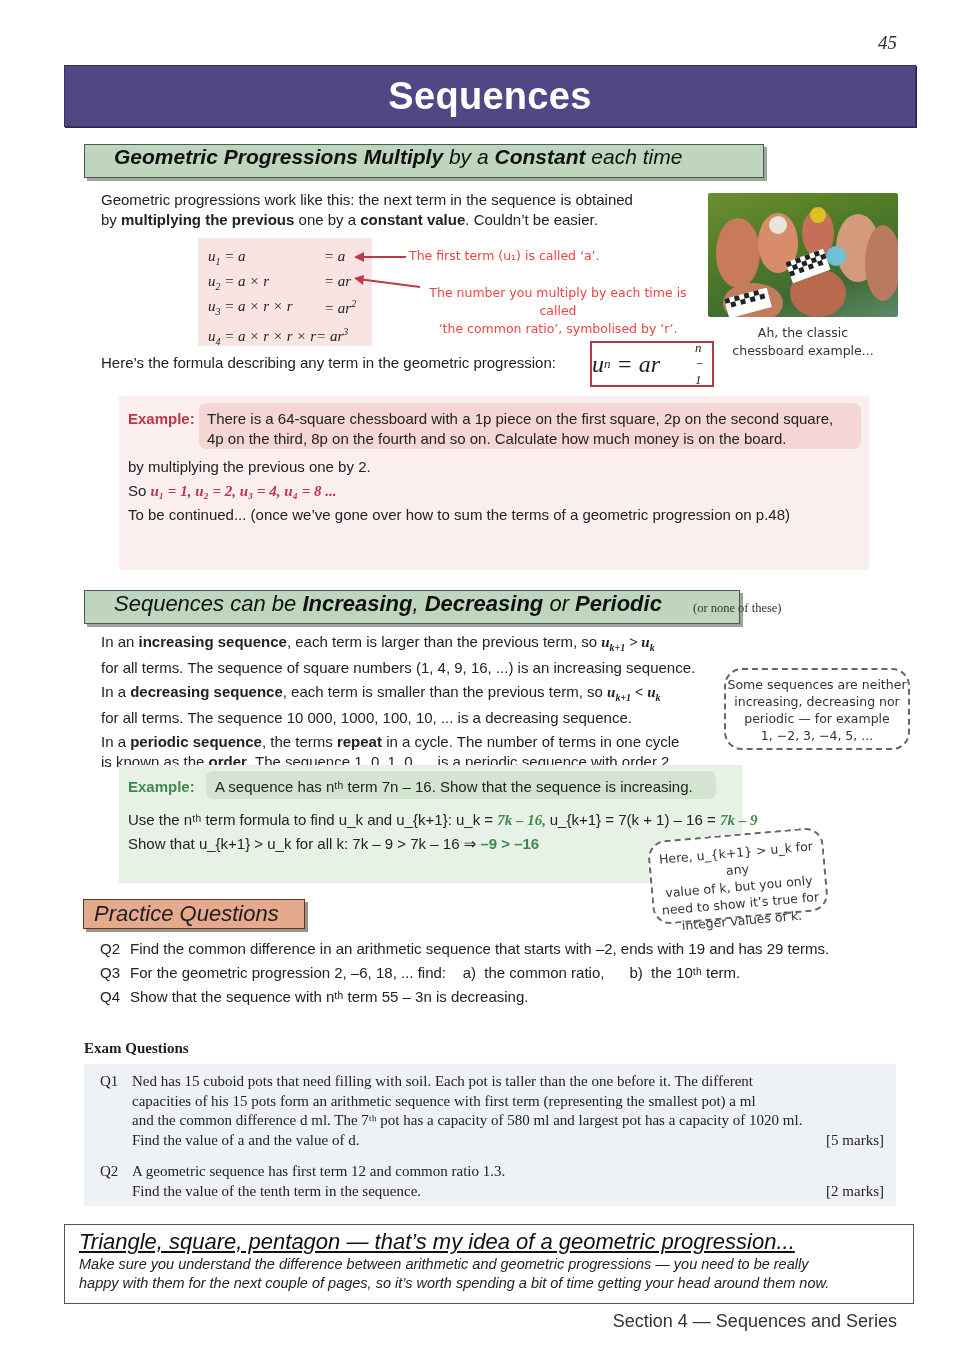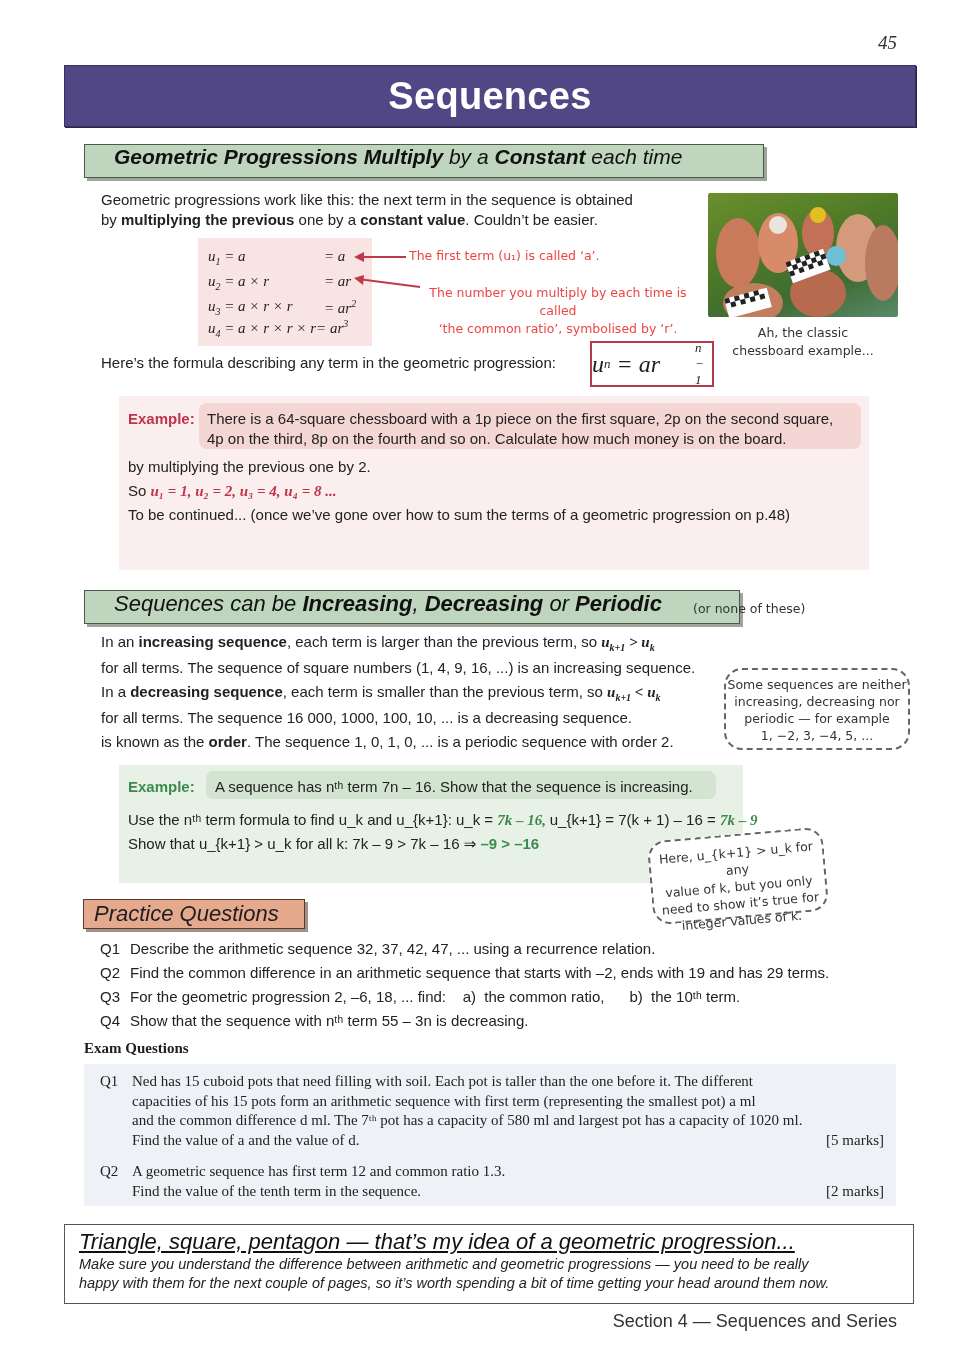--- a/index.html
+++ b/index.html
@@ -67,21 +67,21 @@
 
 <div class="abs body-text" style="left:101px; top:190px; width:600px;">
   <div>Geometric progressions work like this: the next term in the sequence is obtained</div>
   <div><span>by </span><b>multiplying the previous</b><span> one by a </span><b>constant value</b><span>.  Couldn’t be easier.</span></div>
 </div>
 
 <div class="abs eq-box">
   <div class="eq-line" style="top:10px;"><span>u</span><sub class="s">1</sub><span> = a</span><span class="rhs">= a</span></div>
   <div class="eq-line" style="top:35px;"><span>u</span><sub class="s">2</sub><span> = a × r</span><span class="rhs">= ar</span></div>
   <div class="eq-line" style="top:60px;"><span>u</span><sub class="s">3</sub><span> = a × r × r</span><span class="rhs"><span>= ar</span><sup class="s">2</sup></span></div>
-  <div class="eq-line" style="top:80px;text-align:center;"><span>u</span><sub class="s">4</sub><span> = a × r × r × r</span><span>= ar</span><sup class="s">3</sup></div>
+  <div class="eq-line" style="top:88px;text-align:center;"><span>u</span><sub class="s">4</sub><span> = a × r × r × r</span><span>= ar</span><sup class="s">3</sup></div>
 </div>
 
 <svg class="abs" style="left:350px; top:245px;" width="80" height="50">
   <line x1="56" y1="12" x2="8" y2="12" stroke="#c0394a" stroke-width="1.8"></line>
   <polygon points="4,12 14,7 14,17" fill="#c0394a"></polygon>
   <line x1="70" y1="42" x2="8" y2="34" stroke="#c0394a" stroke-width="1.8"></line>
   <polygon points="4,33 14,30 13,40" fill="#c0394a"></polygon>
 </svg>
 <div class="abs hand-red" style="left:409px; top:248px;">The first term (u₁) is called ‘a’.</div>
 <div class="abs hand-red" style="left:418px; top:284px; width:280px; text-align:center; line-height:18px;">
@@ -156,29 +156,30 @@
 </div>
 
 <div class="abs sec-head" style="left:84px; top:590px; height:32px; width:596px; font-size:22px;">
   <span style="white-space:pre">Sequences can be </span>
     <b>Increasing</b>
     <span style="white-space:pre">, </span>
     <b>Decreasing</b>
     <span style="white-space:pre"> or </span>
     <b>Periodic</b>
 </div>
-<div class="abs hand" style="left:693px; top:601px;">(or none of these)</div>
+<div class="abs hand" style="left:693px; top:601px;font-family:Liberation Serif, serif;">(or none of these)</div>
 
 <div class="abs body-text" style="left:101px; top:632px; width:620px;">
   <div><span>In an </span><b>increasing sequence</b><span>, each term is larger than the previous term, so </span><b class="serif-i">u<sub class="s">k+1</sub> &gt; u<sub class="s">k</sub></b></div>
   <div>for all terms.  The sequence of square numbers (1, 4, 9, 16, ...) is an increasing sequence.</div>
   <div style="height:5px"></div>
   <div><span>In a </span><b>decreasing sequence</b><span>, each term is smaller than the previous term, so </span><b class="serif-i">u<sub class="s">k+1</sub> &lt; u<sub class="s">k</sub></b></div>
-  <div>for all terms.  The sequence 16 000, 1000, 100, 10, ... is a decreasing sequence.</div>
+  <div>for all terms.  The sequence 10 000, 1000, 100, 10, ... is a decreasing sequence.</div>
   <div style="height:5px"></div>
+  <div><span>In a </span><b>periodic sequence</b><span>, the terms </span><b>repeat</b><span> in a cycle.  The number of terms in one cycle</span></div>
   <div><span>is known as the </span><b>order</b><span>.  The sequence 1, 0, 1, 0, ... is a periodic sequence with order 2.</span></div>
 </div>
 
 <div class="abs bubble hand" style="left:724px; top:668px; width:186px; height:82px; padding-top:6px; box-sizing:border-box; line-height:17px;">
   <div>Some sequences are neither</div>
   <div>increasing, decreasing nor</div>
   <div>periodic — for example</div>
   <div>1, −2, 3, −4, 5, ...</div>
 </div>
 
@@ -193,21 +194,20 @@
 
 <div class="abs bubble hand" style="left:650px; top:834px; width:176px; height:84px; padding-top:8px; box-sizing:border-box; line-height:17px; transform:rotate(-5deg);">
   <div>Here, u_{k+1} &gt; u_k for any</div>
   <div>value of k, but you only</div>
   <div>need to show it’s true for</div>
   <div>integer values of k.</div>
 </div>
 
 <div class="abs practice">Practice Questions</div>
 <div class="abs q-list">
-  <div><span class="qn">Q1</span><span>Describe the arithmetic sequence 32, 37, 42, 47, ... using a recurrence relation.</span></div>
   <div><span class="qn">Q2</span><span>Find the common difference in an arithmetic sequence that starts with –2, ends with 19 and has 29 terms.</span></div>
   <div><span class="qn">Q3</span><span style="white-space:pre">For the geometric progression 2, –6, 18, ... find:    a)  the common ratio,      b)  the 10ᵗʰ term.</span></div>
   <div><span class="qn">Q4</span><span>Show that the sequence with nᵗʰ term 55 – 3n is decreasing.</span></div>
 </div>
 
 <div class="abs exam-title">Exam Questions</div>
 <div class="abs exam-box">
   <div class="exam-q" style="top:8px; height:78px;">
     <span class="qn">Q1</span>
     <div class="qt">

